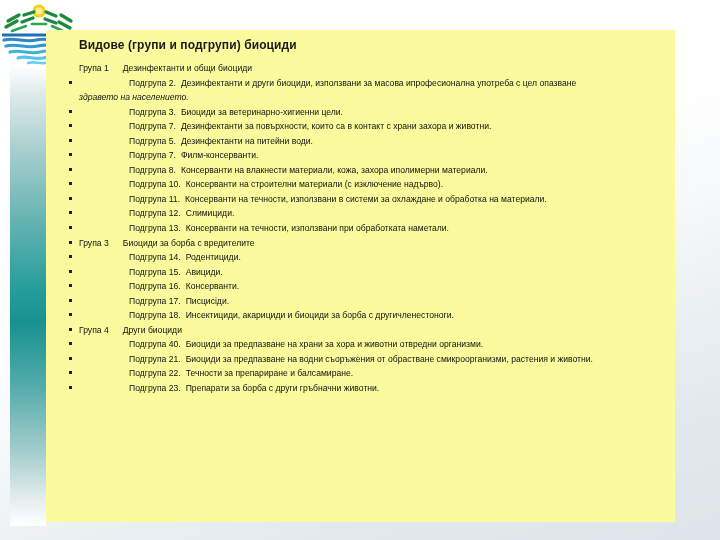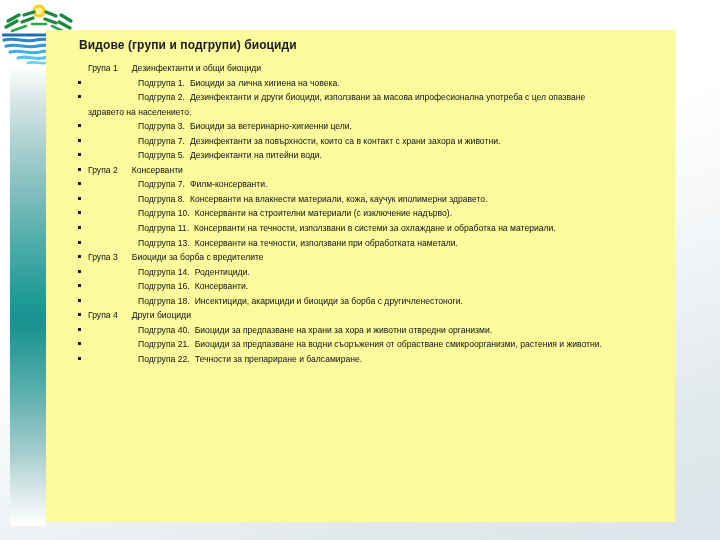--- a/index.html
+++ b/index.html
@@ -71,21 +71,21 @@
     font-size: 12px;
     font-weight: bold;
     color: #1a1a1a;
     letter-spacing: 0.1px;
     white-space: nowrap;
   }
 
   
   .body-list {
     position: absolute;
-    left: 12px;
+    left: 3px;
     top: 31px;
     width: 629px;
   }
 
   .row {
     position: relative;
     min-height: 14.55px;
     padding-left: 0;
   }
 
@@ -108,21 +108,21 @@
 
   
   .lvl-group .rowtext { padding-left: 30px; }
   .lvl-sub   .rowtext { padding-left: 80px; }
 
   .grp-label { }
   .grp-gap { display: inline-block; width: 14px; }
   .sub-gap { display: inline-block; width: 5px; }
 
   
-  .row.cont .rowtext { padding-left: 30px; }
+  .row.cont .rowtext { padding-left: 30px; font-style: italic; }
 </style>
 </head>
 <body>
 
 <div class="slide">
 
   <div class="logo">
     <svg width="74" height="66" viewBox="0 0 74 66" xmlns="http://www.w3.org/2000/svg">
 
       <circle cx="37" cy="9" r="6.6" fill="#f7d117"></circle>
@@ -160,94 +160,102 @@
   <div class="panel">
 
     <div class="title">Видове (групи и подгрупи) биоциди</div>
 
     <div class="body-list">
         <div class="row lvl-group">
           <span class="rowtext"><span class="grp-label">Група 1</span><span class="grp-gap"></span><span>Дезинфектанти и общи биоциди</span></span>
         </div>
         <div class="row lvl-sub">
           <span class="bullet"></span>
-          <span class="rowtext"><span class="grp-label">Подгрупа 1.</span><span class="sub-gap"></span><span>Биоциди за лична хигиена на човека.</span></span>
-        </div>
-        <div class="row lvl-sub">
-          <span class="bullet"></span>
           <span class="rowtext"><span class="grp-label">Подгрупа 2.</span><span class="sub-gap"></span><span>Дезинфектанти и други биоциди, използвани за масова ипрофесионална употреба с цел опазване</span></span>
         </div>
         <div class="row cont">
           <span class="rowtext"><span>здравето на населението.</span></span>
         </div>
         <div class="row lvl-sub">
           <span class="bullet"></span>
           <span class="rowtext"><span class="grp-label">Подгрупа 3.</span><span class="sub-gap"></span><span>Биоциди за ветеринарно-хигиенни цели.</span></span>
         </div>
         <div class="row lvl-sub">
           <span class="bullet"></span>
           <span class="rowtext"><span class="grp-label">Подгрупа 7.</span><span class="sub-gap"></span><span>Дезинфектанти за повърхности, които са в контакт с храни захора и животни.</span></span>
         </div>
         <div class="row lvl-sub">
           <span class="bullet"></span>
           <span class="rowtext"><span class="grp-label">Подгрупа 5.</span><span class="sub-gap"></span><span>Дезинфектанти на питейни води.</span></span>
         </div>
+        <div class="row lvl-sub">
+          <span class="bullet"></span>
+          <span class="rowtext"><span class="grp-label">Подгрупа 7.</span><span class="sub-gap"></span><span>Филм-консерванти.</span></span>
+        </div>
+        <div class="row lvl-sub">
+          <span class="bullet"></span>
+          <span class="rowtext"><span class="grp-label">Подгрупа 8.</span><span class="sub-gap"></span><span>Консерванти на влакнести материали, кожа, захора иполимерни материали.</span></span>
+        </div>
+        <div class="row lvl-sub">
+          <span class="bullet"></span>
+          <span class="rowtext"><span class="grp-label">Подгрупа 10.</span><span class="sub-gap"></span><span>Консерванти на строителни материали (с изключение надърво).</span></span>
+        </div>
+        <div class="row lvl-sub">
+          <span class="bullet"></span>
+          <span class="rowtext"><span class="grp-label">Подгрупа 11.</span><span class="sub-gap"></span><span>Консерванти на течности, използвани в системи за охлаждане и обработка на материали.</span></span>
+        </div>
+        <div class="row lvl-sub">
+          <span class="bullet"></span>
+          <span class="rowtext"><span class="grp-label">Подгрупа 12.</span><span class="sub-gap"></span><span>Слимициди.</span></span>
+        </div>
+        <div class="row lvl-sub">
+          <span class="bullet"></span>
+          <span class="rowtext"><span class="grp-label">Подгрупа 13.</span><span class="sub-gap"></span><span>Консерванти на течности, използвани при обработката наметали.</span></span>
+        </div>
         <div class="row lvl-group">
           <span class="bullet"></span>
-          <span class="rowtext"><span class="grp-label">Група 2</span><span class="grp-gap"></span><span>Консерванти</span></span>
-        </div>
-        <div class="row lvl-sub">
-          <span class="bullet"></span>
-          <span class="rowtext"><span class="grp-label">Подгрупа 7.</span><span class="sub-gap"></span><span>Филм-консерванти.</span></span>
-        </div>
-        <div class="row lvl-sub">
-          <span class="bullet"></span>
-          <span class="rowtext"><span class="grp-label">Подгрупа 8.</span><span class="sub-gap"></span><span>Консерванти на влакнести материали, кожа, каучук иполимерни здравето.</span></span>
-        </div>
-        <div class="row lvl-sub">
-          <span class="bullet"></span>
-          <span class="rowtext"><span class="grp-label">Подгрупа 10.</span><span class="sub-gap"></span><span>Консерванти на строителни материали (с изключение надърво).</span></span>
-        </div>
-        <div class="row lvl-sub">
-          <span class="bullet"></span>
-          <span class="rowtext"><span class="grp-label">Подгрупа 11.</span><span class="sub-gap"></span><span>Консерванти на течности, използвани в системи за охлаждане и обработка на материали.</span></span>
-        </div>
-        <div class="row lvl-sub">
-          <span class="bullet"></span>
-          <span class="rowtext"><span class="grp-label">Подгрупа 13.</span><span class="sub-gap"></span><span>Консерванти на течности, използвани при обработката наметали.</span></span>
+          <span class="rowtext"><span class="grp-label">Група 3</span><span class="grp-gap"></span><span>Биоциди за борба с вредителите</span></span>
+        </div>
+        <div class="row lvl-sub">
+          <span class="bullet"></span>
+          <span class="rowtext"><span class="grp-label">Подгрупа 14.</span><span class="sub-gap"></span><span>Родентициди.</span></span>
+        </div>
+        <div class="row lvl-sub">
+          <span class="bullet"></span>
+          <span class="rowtext"><span class="grp-label">Подгрупа 15.</span><span class="sub-gap"></span><span>Авициди.</span></span>
+        </div>
+        <div class="row lvl-sub">
+          <span class="bullet"></span>
+          <span class="rowtext"><span class="grp-label">Подгрупа 16.</span><span class="sub-gap"></span><span>Консерванти.</span></span>
+        </div>
+        <div class="row lvl-sub">
+          <span class="bullet"></span>
+          <span class="rowtext"><span class="grp-label">Подгрупа 17.</span><span class="sub-gap"></span><span>Писциciди.</span></span>
+        </div>
+        <div class="row lvl-sub">
+          <span class="bullet"></span>
+          <span class="rowtext"><span class="grp-label">Подгрупа 18.</span><span class="sub-gap"></span><span>Инсектициди, акарициди и биоциди за борба с другичленестоноги.</span></span>
         </div>
         <div class="row lvl-group">
           <span class="bullet"></span>
-          <span class="rowtext"><span class="grp-label">Група 3</span><span class="grp-gap"></span><span>Биоциди за борба с вредителите</span></span>
-        </div>
-        <div class="row lvl-sub">
-          <span class="bullet"></span>
-          <span class="rowtext"><span class="grp-label">Подгрупа 14.</span><span class="sub-gap"></span><span>Родентициди.</span></span>
-        </div>
-        <div class="row lvl-sub">
-          <span class="bullet"></span>
-          <span class="rowtext"><span class="grp-label">Подгрупа 16.</span><span class="sub-gap"></span><span>Консерванти.</span></span>
-        </div>
-        <div class="row lvl-sub">
-          <span class="bullet"></span>
-          <span class="rowtext"><span class="grp-label">Подгрупа 18.</span><span class="sub-gap"></span><span>Инсектициди, акарициди и биоциди за борба с другичленестоноги.</span></span>
-        </div>
-        <div class="row lvl-group">
-          <span class="bullet"></span>
           <span class="rowtext"><span class="grp-label">Група 4</span><span class="grp-gap"></span><span>Други биоциди</span></span>
         </div>
         <div class="row lvl-sub">
           <span class="bullet"></span>
           <span class="rowtext"><span class="grp-label">Подгрупа 40.</span><span class="sub-gap"></span><span>Биоциди за предпазване на храни за хора и животни отвредни организми.</span></span>
         </div>
         <div class="row lvl-sub">
           <span class="bullet"></span>
           <span class="rowtext"><span class="grp-label">Подгрупа 21.</span><span class="sub-gap"></span><span>Биоциди за предпазване на водни съоръжения от обрастване смикроорганизми, растения и животни.</span></span>
         </div>
         <div class="row lvl-sub">
           <span class="bullet"></span>
           <span class="rowtext"><span class="grp-label">Подгрупа 22.</span><span class="sub-gap"></span><span>Течности за препариране и балсамиране.</span></span>
         </div>
+        <div class="row lvl-sub">
+          <span class="bullet"></span>
+          <span class="rowtext"><span class="grp-label">Подгрупа 23.</span><span class="sub-gap"></span><span>Препарати за борба с други гръбначни животни.</span></span>
+        </div>
       </div>
 
   </div>
 
 </div>
 
 </body></html>

